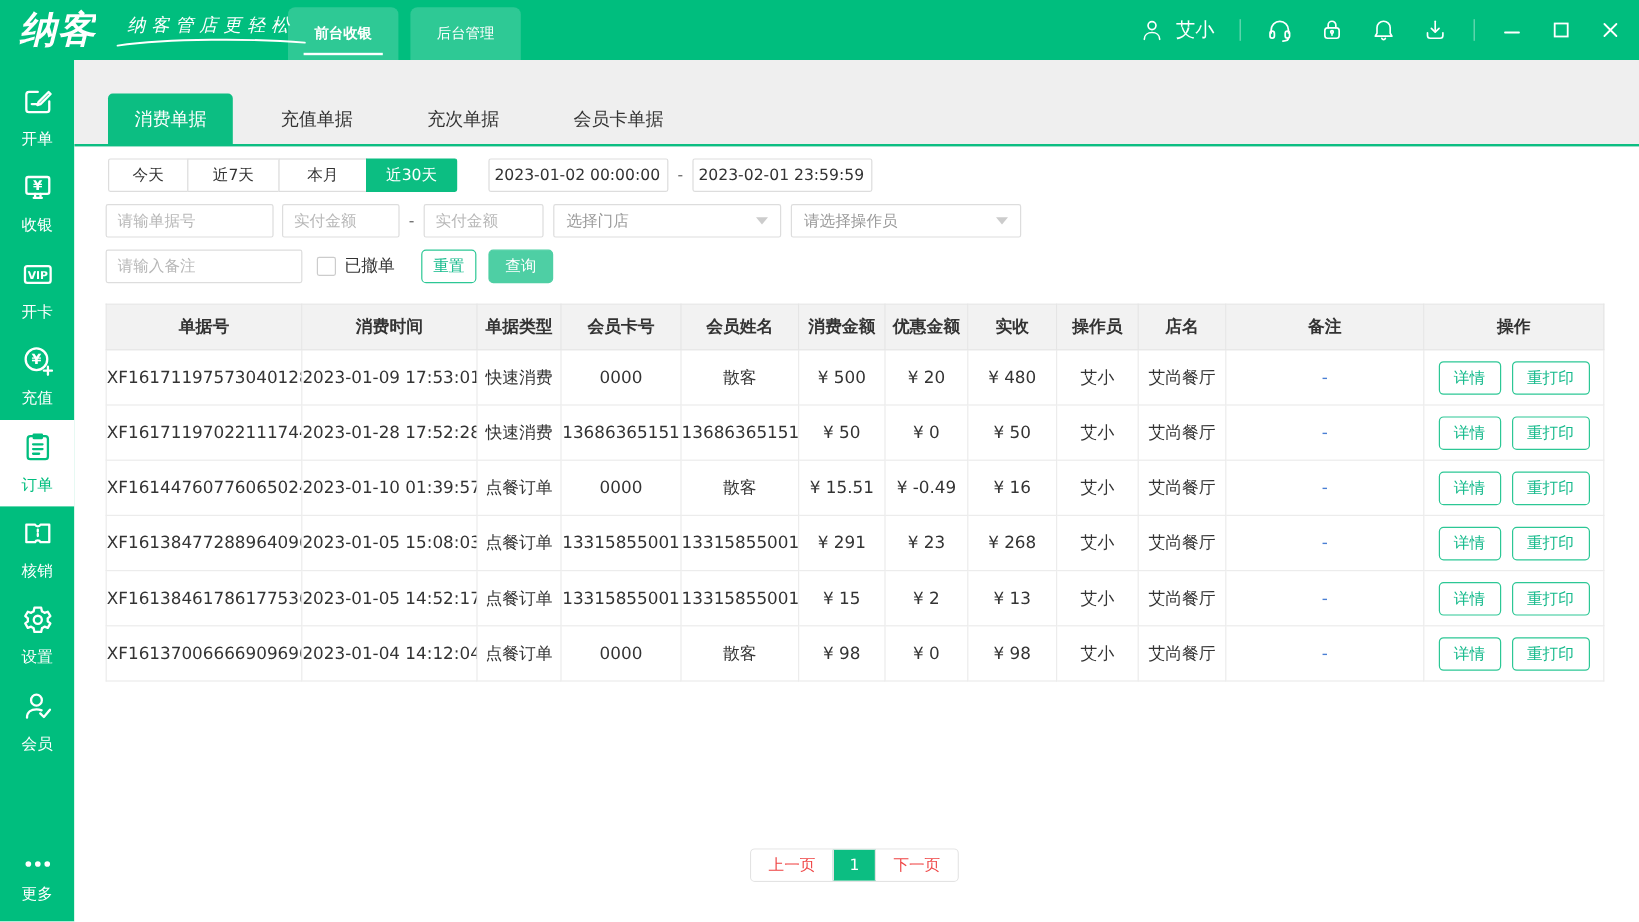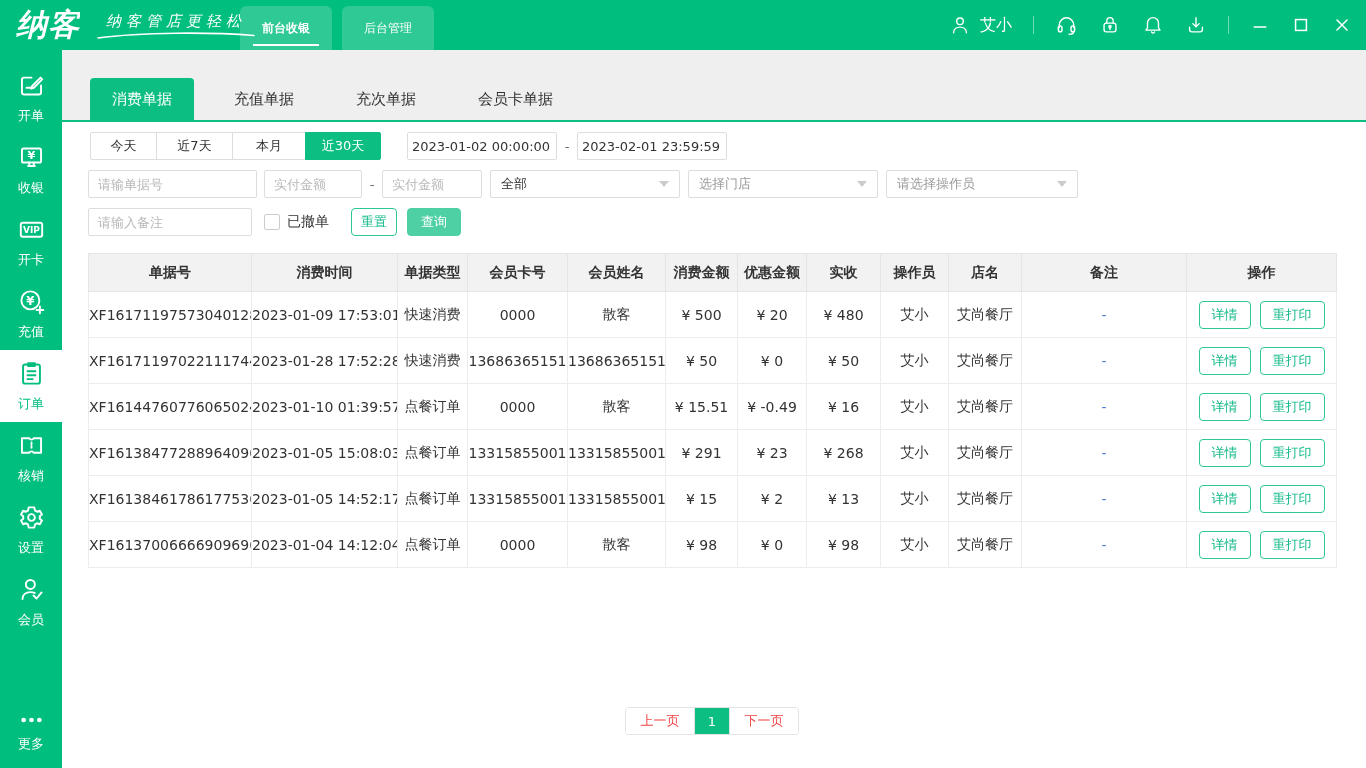--- a/index.html
+++ b/index.html
@@ -276,28 +276,24 @@
             <button class="sbtn s2">近7天</button>
             <button class="sbtn s3">本月</button>
             <button class="sbtn s4 active">近30天</button>
           </div>
           <input class="inp date" style="margin-left: 26px;" readonly="" value="2023-01-02 00:00:00">
           <span class="dash">-</span>
           <input class="inp date" readonly="" value="2023-02-01 23:59:59" style="">
         </div>
 
         <div class="f-row">
-          <input class="inp" style="width: 169px;" placeholder="请输单据号">
+          <input class="inp" style="width: 140px; font-family: Liberation Mono, monospace;" placeholder="请输单据号">
           <input class="inp" style="width: 98px; margin-left: 7px;" placeholder="实付金额">
           <span class="dash">-</span>
           <input class="inp" style="width: 100px;" placeholder="实付金额">
-          <div class="sel" style="width:190px;margin-left:8px">
-            <span>全部</span>
-            <span class="caret"></span>
-          </div>
           <div class="sel" style="width:190px;margin-left:8px">
             <span class="ph">选择门店</span>
             <span class="caret"></span>
           </div>
           <div class="sel" style="width:192px;margin-left:8px">
             <span class="ph">请选择操作员</span>
             <span class="caret"></span>
           </div>
         </div>
 

